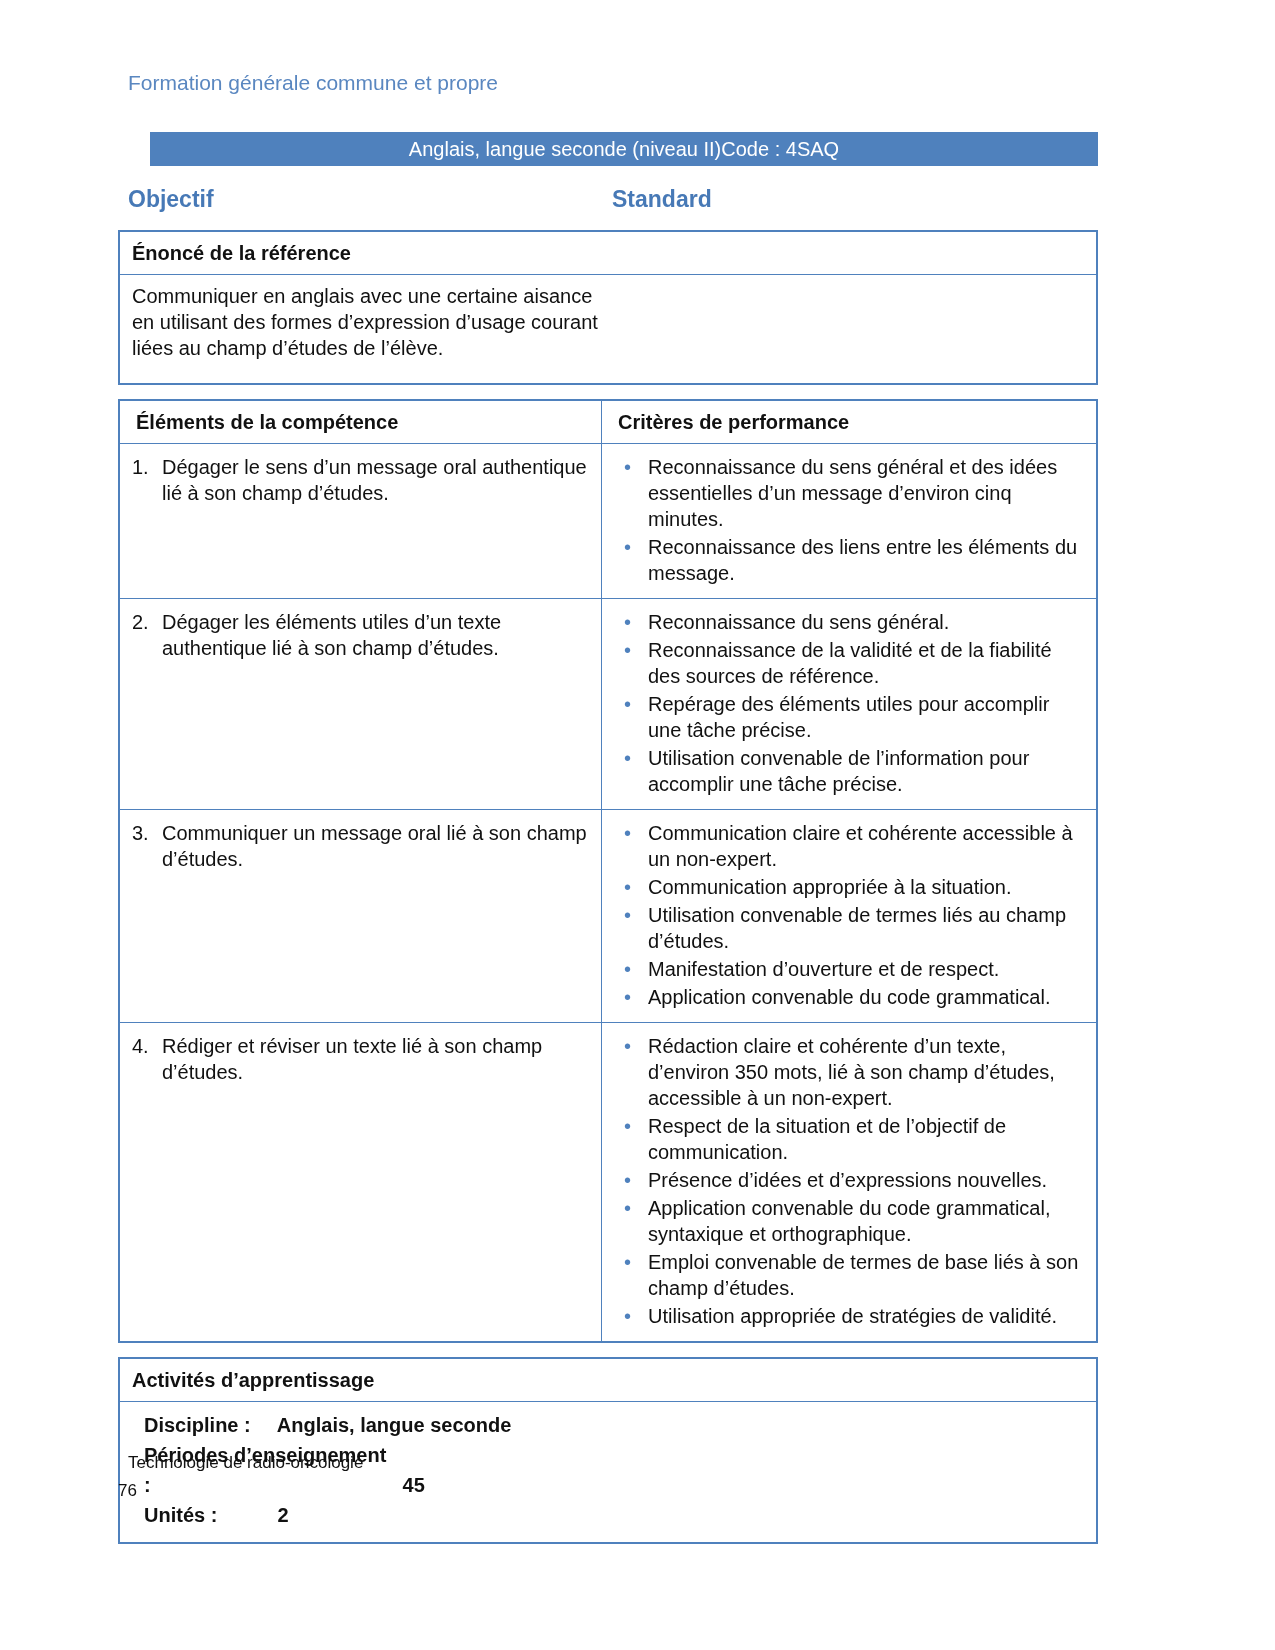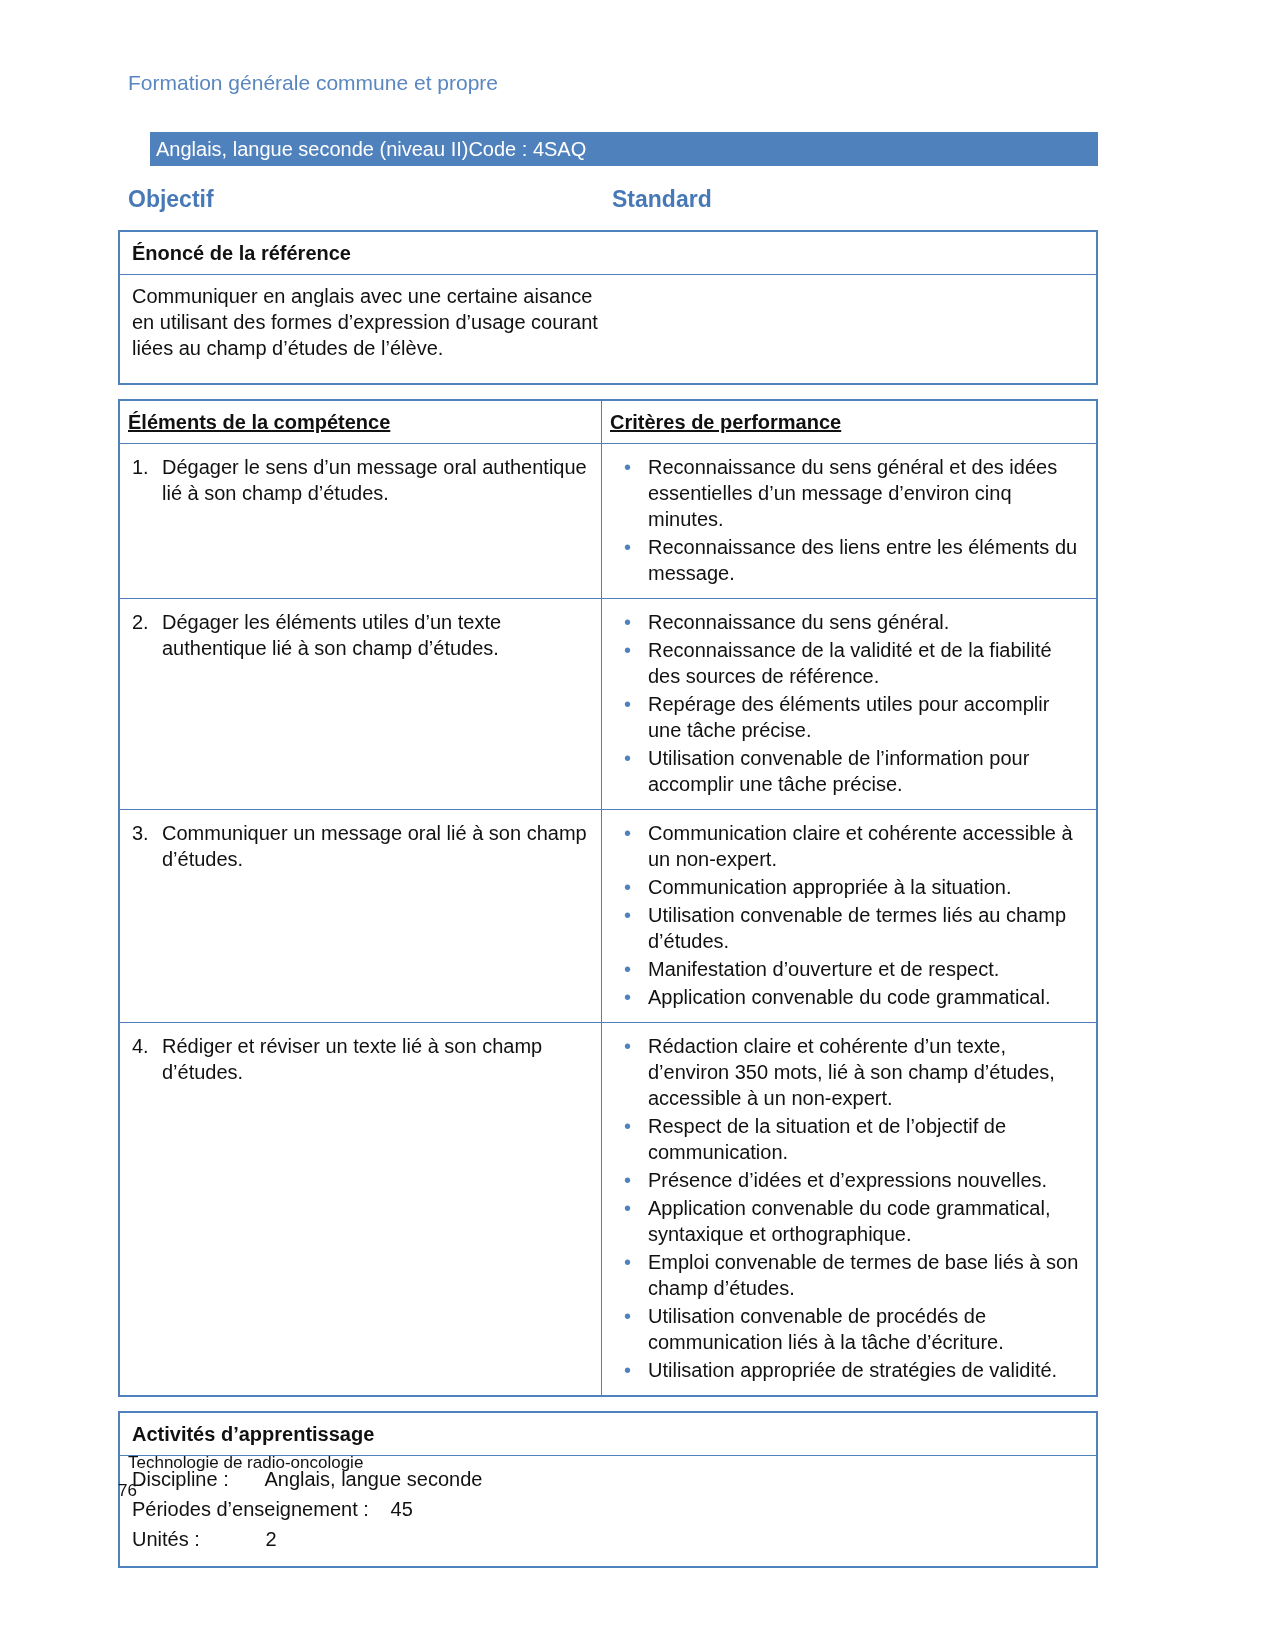--- a/index.html
+++ b/index.html
@@ -31,21 +31,21 @@
     font-size: 21px;
     color: var(--topheader);
     line-height: 26px;
   }
   .banner {
     margin-top: 36px;
     height: 34px;
     background: var(--accent);
     color: #ffffff;
     display: flex;
-    justify-content: flex-start;
+    justify-content: center;
     align-items: center;
     padding: 0 6px;
     font-size: 20px;
     margin-left: 32px;
   }
   .col-headings {
     position: relative;
     margin-top: 20px;
     height: 30px;
     font-size: 23px;
@@ -69,37 +69,37 @@
   .box-body { padding: 8px 12px 22px 12px; font-size: 20px; line-height: 26px; }
   .enonce-text { max-width: 480px; }
   .t-row {
     display: grid;
     grid-template-columns: 482px 1fr;
     border-bottom: 1px solid var(--accent);
   }
   .t-row:last-child { border-bottom: none; }
   .t-cell { padding: 10px 12px; font-size: 20px; line-height: 26px; }
   .t-cell.left { border-right: 1px solid var(--accent); }
-  .t-head .t-cell { font-weight: bold; padding: 8px 8px; text-decoration: underline; }
+  .t-head .t-cell { font-weight: bold; padding: 8px 16px; }
   .numbered { display: flex; }
   .numbered .num { width: 30px; flex-shrink: 0; }
   .numbered .ntext { flex: 1; }
   .criteria-list { list-style: none; }
   .criteria-list li {
     position: relative;
     padding-left: 34px;
     margin-bottom: 2px;
   }
   .criteria-list li::before {
     content: "\2022";
     position: absolute;
     left: 10px;
     color: var(--accent);
   }
-  .activites .box-body { padding: 8px 12px 12px 12px; }
+  .activites .box-body { padding: 8px 12px 12px 24px; font-weight: bold; }
   .act-line { line-height: 30px; }
   .lab { display: inline-block; }
   .lab.w1 { width: 128px; }
   .lab.w2 { width: 253px; }
   .footer {
     position: absolute;
     left: 118px;
     top: 1452px;
     width: 980px;
     font-size: 17px;
@@ -196,21 +196,20 @@
             <span class="ntext">Rédiger et réviser un texte lié à son champ d’études.</span>
           </div>
         </div>
         <div class="t-cell right">
           <ul class="criteria-list">
             <li>Rédaction claire et cohérente d’un texte, d’environ 350 mots, lié à son champ d’études, accessible à un non-expert.</li>
             <li>Respect de la situation et de l’objectif de communication.</li>
             <li>Présence d’idées et d’expressions nouvelles.</li>
             <li>Application convenable du code grammatical, syntaxique et orthographique.</li>
             <li>Emploi convenable de termes de base liés à son champ d’études.</li>
-            <li>Utilisation convenable de procédés de communication liés à la tâche d’écriture.</li>
             <li>Utilisation appropriée de stratégies de validité.</li>
           </ul>
         </div>
       </div>
 
     </div>
 
     <div class="box activites">
       <div class="box-header">Activités d’apprentissage</div>
       <div class="box-body">

